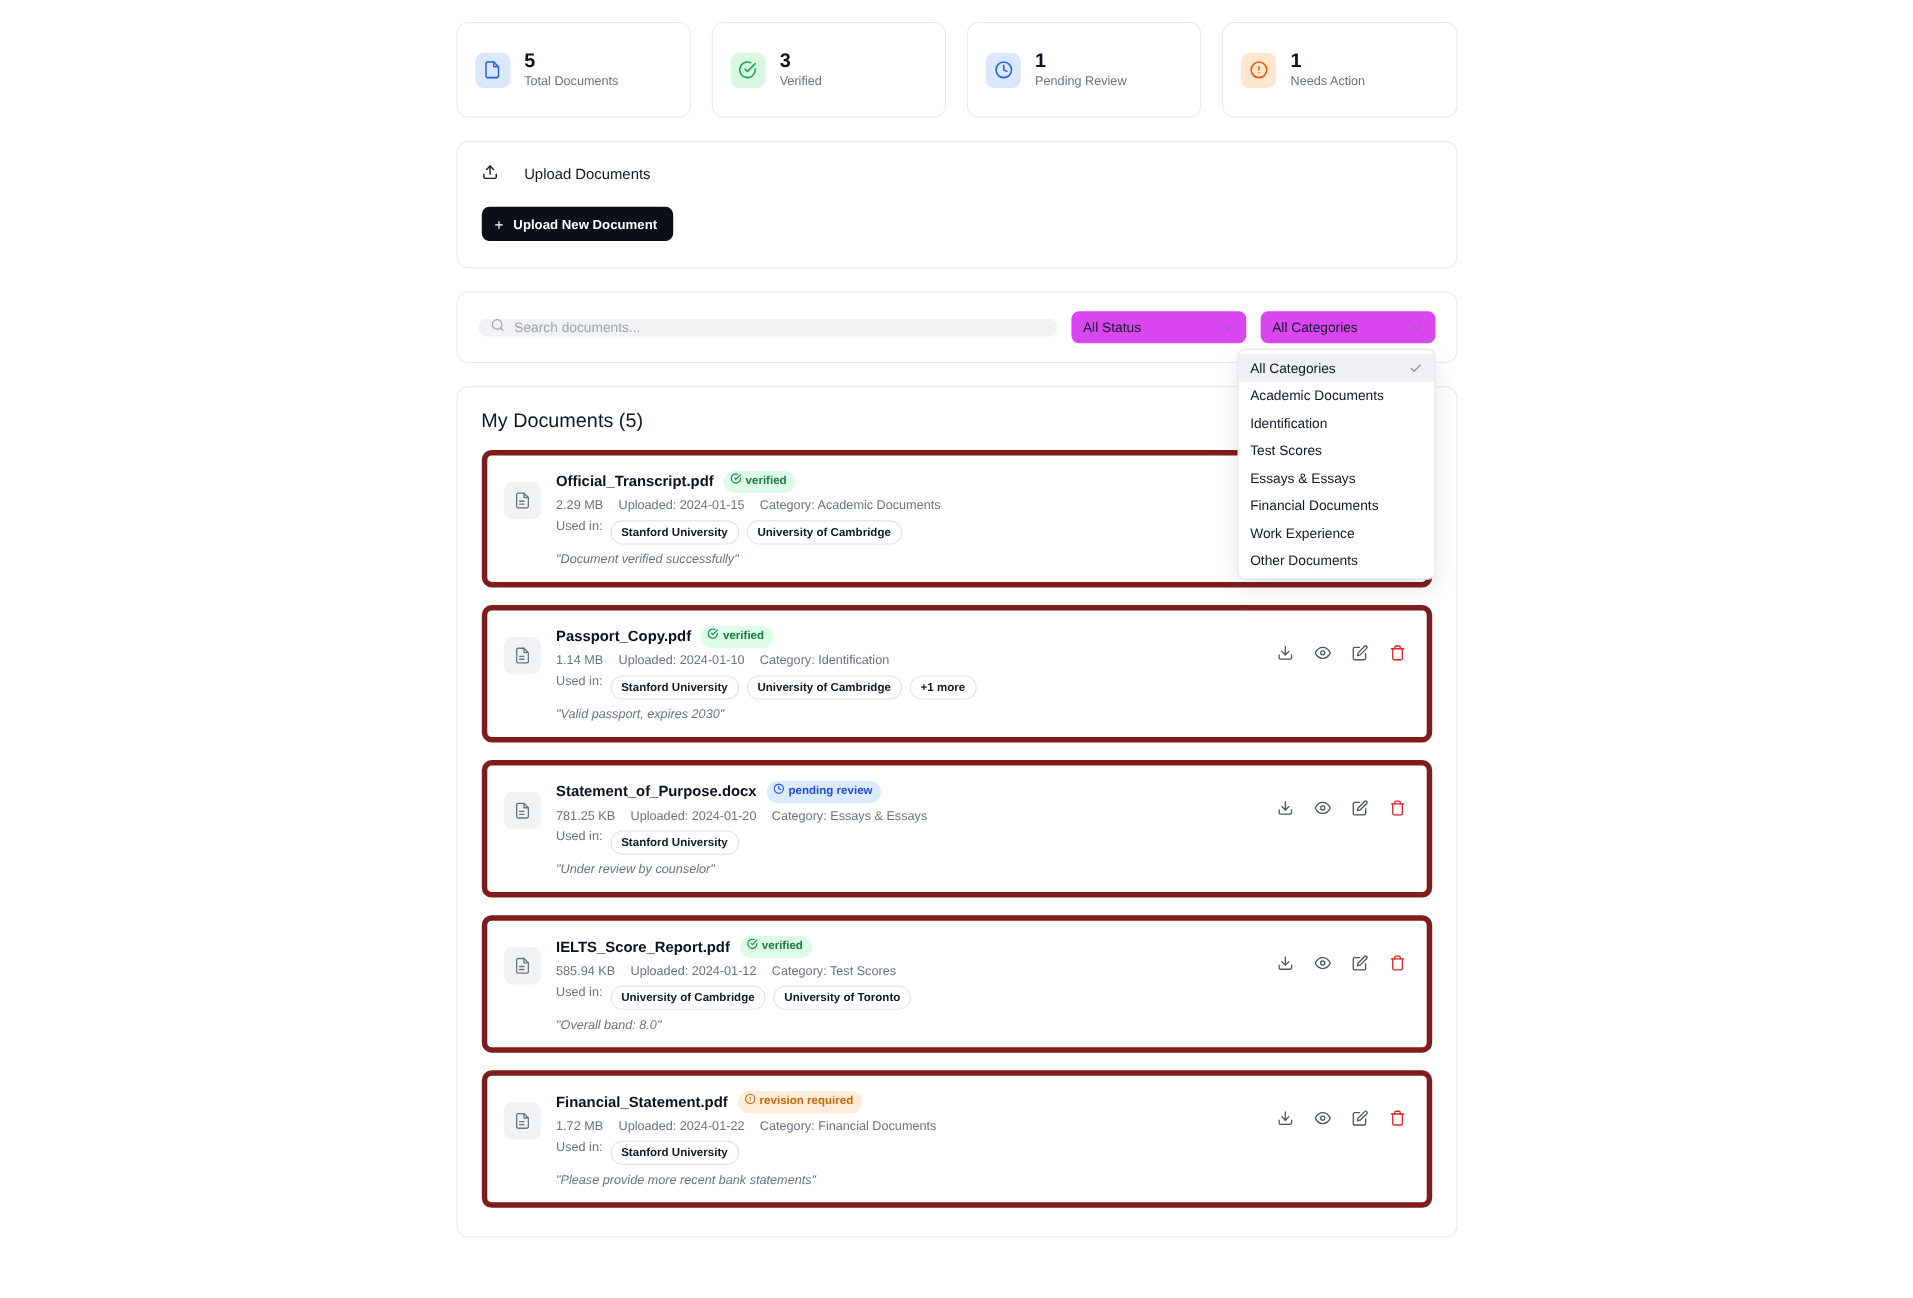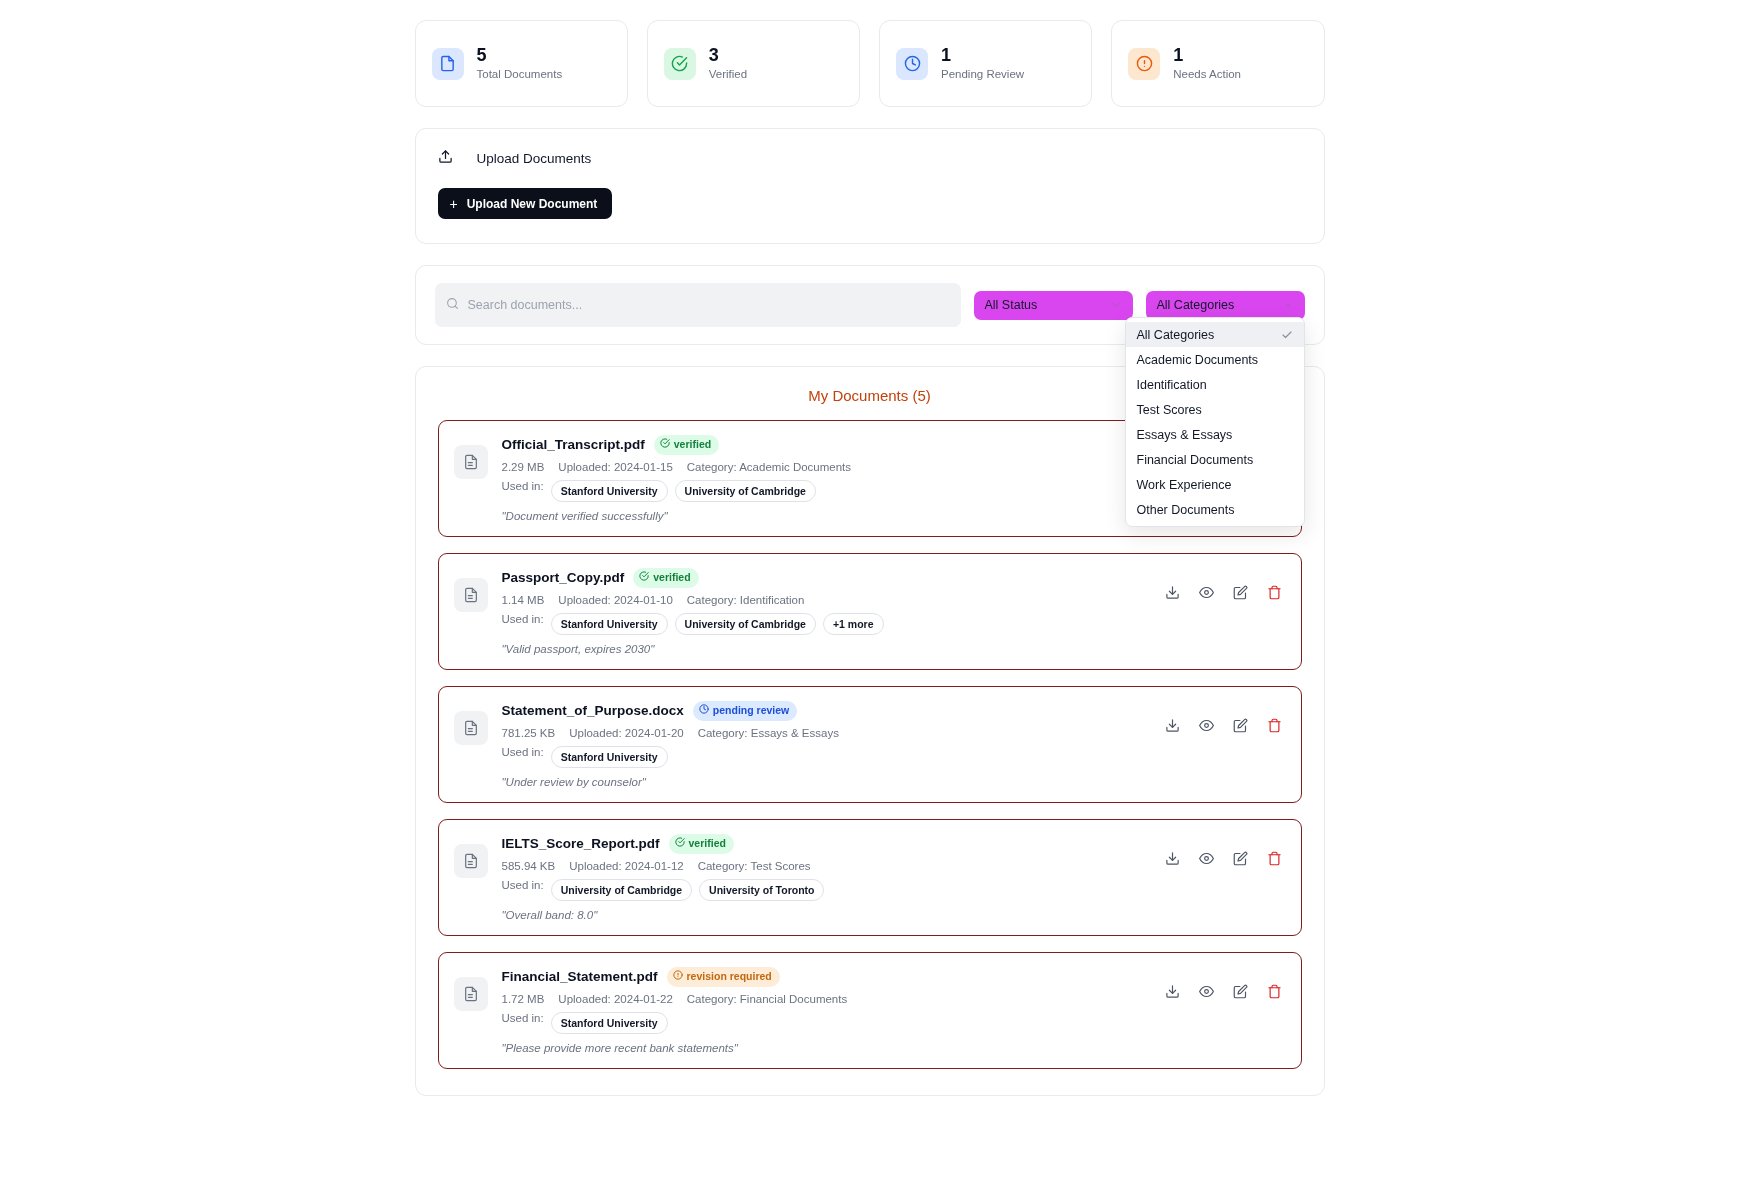--- a/index.html
+++ b/index.html
@@ -66,21 +66,21 @@
   }
   .btn-upload .plus { font-size: 14px; font-weight: 400; line-height: 1; }
 
   
   .filter-card { margin-top: 21px; padding: 17px 19px; position: relative; }
   .filter-row { display: flex; gap: 13px; align-items: center; }
   .search-box {
     flex: 1 1 auto;
     background: #f1f2f4;
     border-radius: 7px;
-    height: 44px;
+    height: 16px;
     display: flex; align-items: center;
     padding: 0 11px;
     gap: 9px;
   }
   .search-box svg { width: 13px; height: 13px; flex: 0 0 13px; }
   .search-input {
     border: none; outline: none; background: transparent;
     font-size: 12.5px; color: #6b7280;
     font-family: "Liberation Sans", sans-serif;
     width: 100%;
@@ -119,24 +119,24 @@
     padding: 0 11px;
     font-size: 12.5px;
     color: #111827;
     cursor: pointer;
   }
   .dd-item.sel { background: #eef0f3; }
   .dd-item .check { width: 12px; height: 12px; opacity: .6; }
 
   
   .docs-card { margin-top: 21px; padding: 20px 22px 26px 22px; }
-  .docs-title { font-size: 15px; color: #c2410c; text-align: center; }
+  .docs-title { font-size: 18px; color: #0f172a; }
   .doc-row {
     margin-top: 16px;
-    border: 1px solid #7f1d1d;
+    border: 5px solid #7f1d1d;
     border-radius: 9px;
     padding: 14px 15px;
     display: flex;
     align-items: flex-start;
     gap: 14px;
     min-height: 86px;
   }
   .doc-thumb {
     width: 34px; height: 34px;
     background: #f1f2f4;

